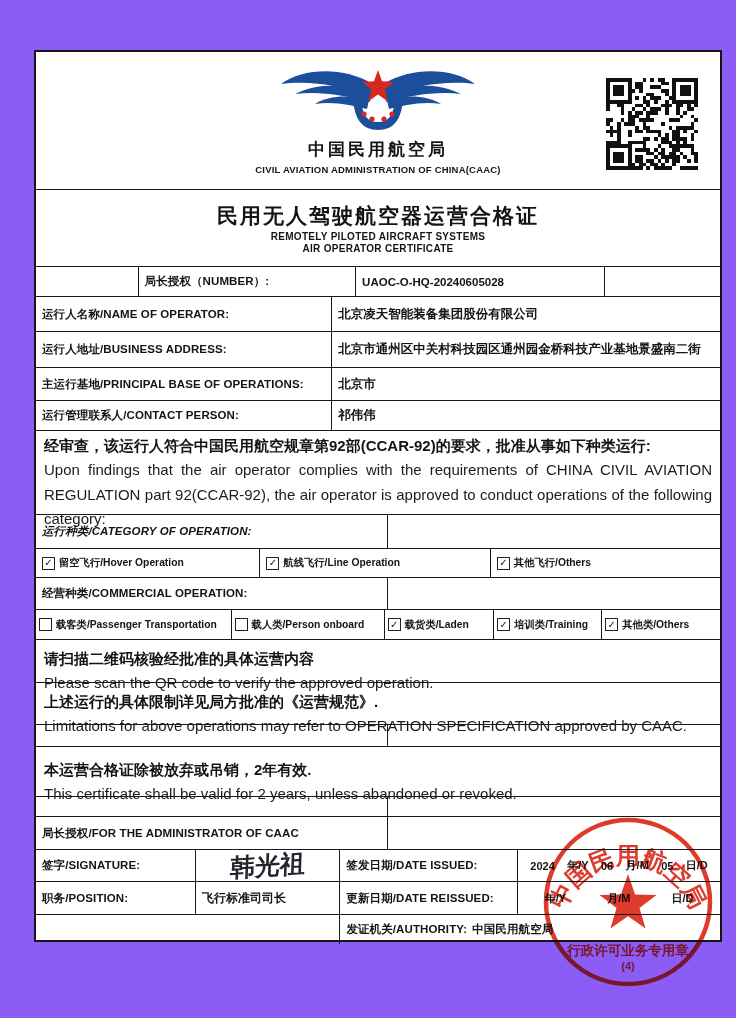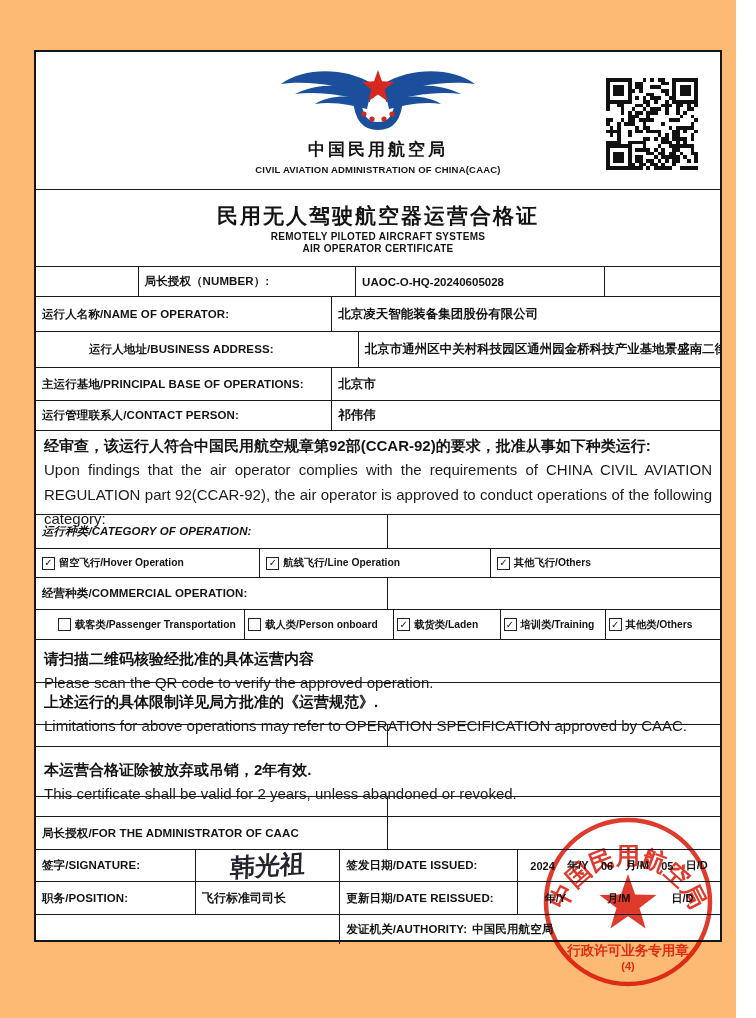--- a/index.html
+++ b/index.html
@@ -1,16 +1,16 @@
 <!DOCTYPE html>
 <html><head>
 <meta charset="utf-8">
 <style>
   html,body{margin:0;padding:0;background:#ffffff;}
-  .page{position:relative;width:736px;height:1018px;background:#fdba74;overflow:hidden;
+  .page{position:relative;width:736px;height:1018px;background:#8b5cf6;overflow:hidden;
         font-family:"Liberation Sans","DejaVu Sans",sans-serif;color:#141414;}
   .cert{position:absolute;left:34px;top:50px;width:688px;height:892px;
         border:2px solid #161616;box-sizing:border-box;display:flex;flex-direction:column;background:#fff;}
   .row{display:flex;border-bottom:1px solid #1a1a1a;box-sizing:border-box;flex:0 0 auto;}
   .row:last-child{border-bottom:none;}
   .cell{box-sizing:border-box;border-right:1px solid #1a1a1a;display:flex;align-items:center;
         padding:2px 6px;overflow:hidden;}
   .cell.last{border-right:none;}
   .lbl{font-weight:bold;font-size:11.5px;letter-spacing:0.1px;}
   .val{font-weight:bold;font-size:12.5px;white-space:nowrap;}
@@ -412,21 +412,21 @@
     </div>
 
     <div class="row" style="height:35px;">
       <div class="cell" style="width:43.3%;">
           <span class="lbl">运行人名称/NAME OF OPERATOR:</span>
         </div>
       <div class="cell last" style="flex:1;">
           <span class="val">北京凌天智能装备集团股份有限公司</span>
         </div>
     </div>
-    <div class="row" style="height:36px;padding-left:47px;">
+    <div class="row" style="height:36px;">
       <div class="cell" style="width:43.3%;">
           <span class="lbl">运行人地址/BUSINESS ADDRESS:</span>
         </div>
       <div class="cell last" style="flex:1;">
           <span class="val">北京市通州区中关村科技园区通州园金桥科技产业基地景盛南二街</span>
         </div>
     </div>
     <div class="row" style="height:33px;">
       <div class="cell" style="width:43.3%;">
           <span class="lbl">主运行基地/PRINCIPAL BASE OF OPERATIONS:</span>
@@ -475,21 +475,21 @@
         </span>
       </div>
     </div>
 
     <div class="row" style="height:32px;">
       <div class="cell" style="width:51.4%;">
           <span class="lbl">经营种类/COMMERCIAL OPERATION:</span>
         </div>
       <div class="cell last" style="flex:1;"></div>
     </div>
-    <div class="row" style="height:30px;padding-left:19px;">
+    <div class="row" style="height:30px;">
       <div class="cell" style="width:28.6%;padding:2px 3px;">
         <span class="cb">
           <span class="box"></span>
           <span>载客类/Passenger Transportation</span>
         </span>
       </div>
       <div class="cell" style="width:22.4%;padding:2px 3px;">
         <span class="cb">
           <span class="box"></span>
           <span>载人类/Person onboard</span>

